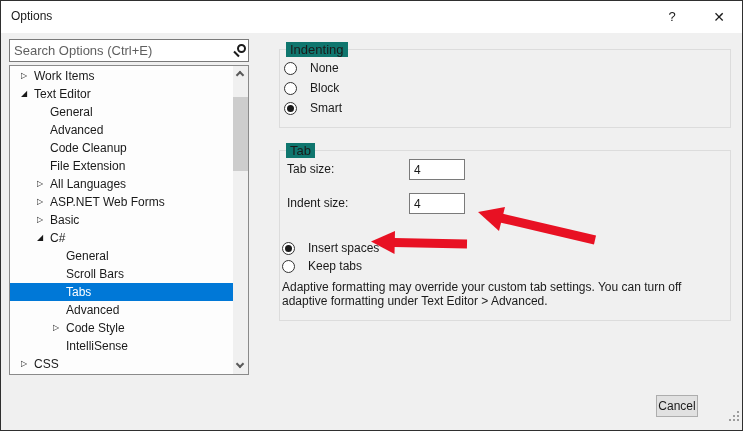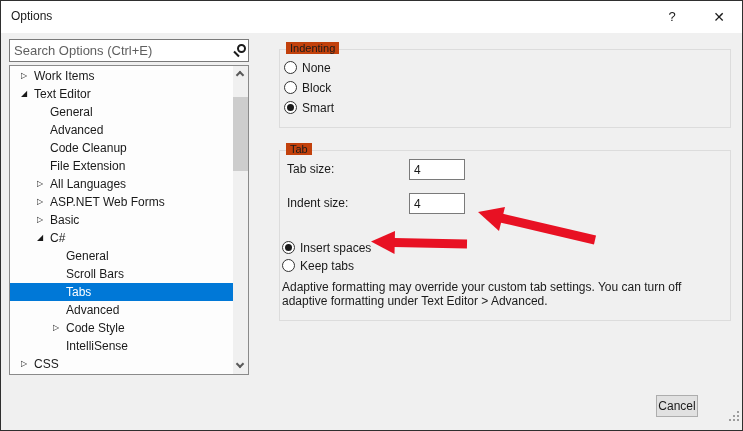--- a/index.html
+++ b/index.html
@@ -42,29 +42,29 @@
   .sb-btn { position:absolute; left:0; width:15px; height:16px; }
   .sb-chev { position:absolute; left:4px; width:6px; height:6px;
              border-top:2px solid #5a5a5a; border-right:2px solid #5a5a5a; }
   .sb-up .sb-chev { top:6px; transform:rotate(-45deg); }
   .sb-down { bottom:0; }
   .sb-down .sb-chev { top:3px; transform:rotate(135deg); }
   .sb-thumb { position:absolute; left:0; top:31px; width:15px; height:74px; background:#cdcdcd; }
 
   
   .groupbox { position:absolute; border:1px solid #dcdcdc; }
-  .group-title { position:absolute; top:-8px; left:6px; background:#c2410c; padding:0 4px;
-                 font-size:11px; color:#1a1a1a; }
+  .group-title { position:absolute; top:-8px; left:6px; background:#0f766e; padding:0 4px;
+                 font-size:13px; color:#1a1a1a; }
   #group-indenting { left:278px; top:48px; width:452px; height:79px; }
   #group-tab      { left:278px; top:149px; width:452px; height:171px; }
 
   .abs { position:absolute; }
   .lbl { font-size:12px; color:#1a1a1a; }
 
-  .radio-row { position:absolute; display:flex; align-items:flex-start; cursor:default; }
+  .radio-row { position:absolute; display:flex; align-items:flex-end; cursor:default;gap:8px; }
   .radio-circle { width:13px; height:13px; border:1px solid #333; border-radius:50%;
                   background:#fff; margin-right:5px; position:relative; flex:0 0 auto; }
   .radio-row.checked .radio-circle::after { content:""; position:absolute; left:2px; top:2px;
                   width:7px; height:7px; border-radius:50%; background:#1a1a1a; }
   .radio-text { font-size:12px; color:#1a1a1a; }
 
   .num-field { position:absolute; width:56px; height:21px; border:1px solid #7a7a7a;
                background:#fff; font-size:12px; padding:1px 4px; color:#1a1a1a;
                font-family:"Liberation Sans",sans-serif; outline:none; }
 

